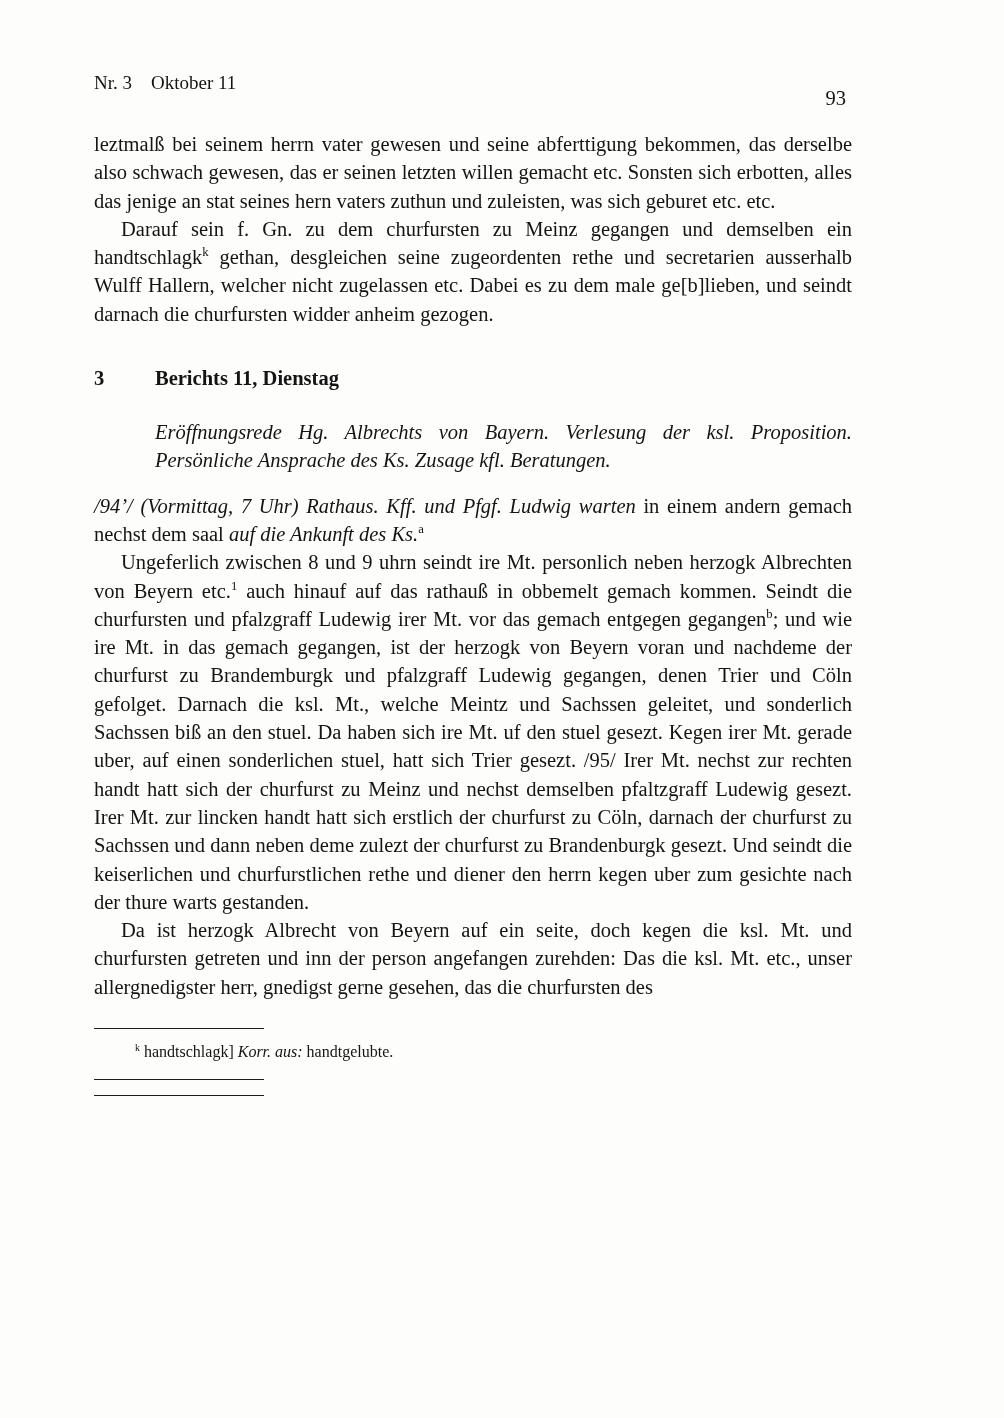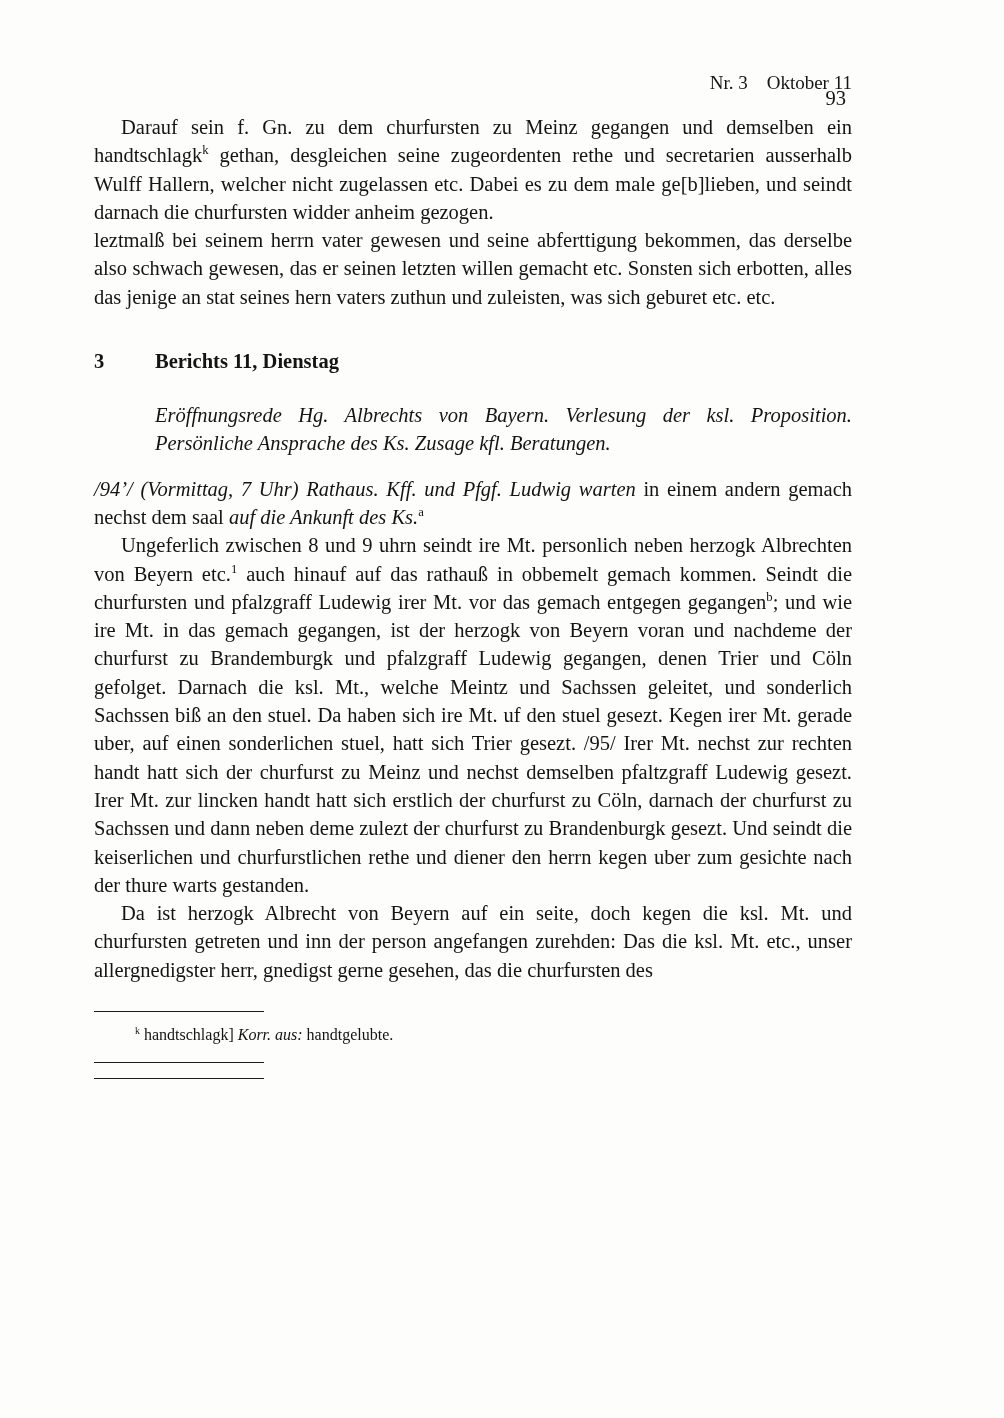--- a/index.html
+++ b/index.html
@@ -9,24 +9,24 @@
     height: 1418px;
     box-sizing: border-box;
     background: #fdfdfb;
     color: #141414;
     font-family: "Liberation Serif", "DejaVu Serif", serif;
     padding: 72px 152px 0 94px;
     overflow: hidden;
   }
   .running-header {
     position: relative;
-    text-align: right;
+    text-align: left;
     font-size: 19px;
     line-height: 22px;
-    margin-bottom: 19px;
+    margin-bottom: 36px;
   }
   .page-number {
     position: absolute;
     right: 6px;
     top: 15px;
     font-size: 20.5px;
   }
   .body-para {
     font-size: 20.5px;
     line-height: 28.3px;
@@ -75,22 +75,22 @@
 </head>
 <body>
 
 <div class="page">
 
   <div class="running-header">
     <span>Nr. 3  Oktober 11</span>
     <span class="page-number">93</span>
   </div>
 
+  <p class="body-para"><span>leztmalß bei seinem herrn vater gewesen und seine abferttigung bekommen, das derselbe also schwach gewesen, das er seinen letzten willen gemacht etc. Sonsten sich erbotten, alles das jenige an stat seines hern vaters zuthun und zuleisten, was sich geburet etc. etc.</span></p>
   <p class="body-para indent"><span>Darauf sein f. Gn. zu dem churfursten zu Meinz gegangen und demselben ein handtschlagk</span><sup>k</sup><span> gethan, desgleichen seine zugeordenten rethe und secretarien ausserhalb Wulff Hallern, welcher nicht zugelassen etc. Dabei es zu dem male ge[b]lieben, und seindt darnach die churfursten widder anheim gezogen.</span></p>
-  <p class="body-para"><span>leztmalß bei seinem herrn vater gewesen und seine abferttigung bekommen, das derselbe also schwach gewesen, das er seinen letzten willen gemacht etc. Sonsten sich erbotten, alles das jenige an stat seines hern vaters zuthun und zuleisten, was sich geburet etc. etc.</span></p>
 
   <div class="section-heading">
     <span class="num">3</span>
     <span>Berichts 11, Dienstag</span>
   </div>
 
   <p class="summary-para"><span class="it">Eröffnungsrede Hg. Albrechts von Bayern. Verlesung der ksl. Proposition. Persönliche Ansprache des Ks. Zusage kfl. Beratungen.</span></p>
 
   <p class="body-para"><span class="it">/94’/ (Vormittag, 7 Uhr) Rathaus. Kff. und Pfgf. Ludwig warten </span><span>in einem andern gemach nechst dem saal </span><span class="it">auf die Ankunft des Ks.</span><sup>a</sup></p>
   <p class="body-para indent"><span>Ungeferlich zwischen 8 und 9 uhrn seindt ire Mt. personlich neben herzogk Albrechten von Beyern etc.</span><sup>1</sup><span> auch hinauf auf das rathauß in obbemelt gemach kommen. Seindt die churfursten und pfalzgraff Ludewig irer Mt. vor das gemach entgegen gegangen</span><sup>b</sup><span>; und wie ire Mt. in das gemach gegangen, ist der herzogk von Beyern voran und nachdeme der churfurst zu Brandemburgk und pfalzgraff Ludewig gegangen, denen Trier und Cöln gefolget. Darnach die ksl. Mt., welche Meintz und Sachssen geleitet, und sonderlich Sachssen biß an den stuel. Da haben sich ire Mt. uf den stuel gesezt. Kegen irer Mt. gerade uber, auf einen sonderlichen stuel, hatt sich Trier gesezt. /95/ Irer Mt. nechst zur rechten handt hatt sich der churfurst zu Meinz und nechst demselben pfaltzgraff Ludewig gesezt. Irer Mt. zur lincken handt hatt sich erstlich der churfurst zu Cöln, darnach der churfurst zu Sachssen und dann neben deme zulezt der churfurst zu Brandenburgk gesezt. Und seindt die keiserlichen und churfurstlichen rethe und diener den herrn kegen uber zum gesichte nach der thure warts gestanden.</span></p>

